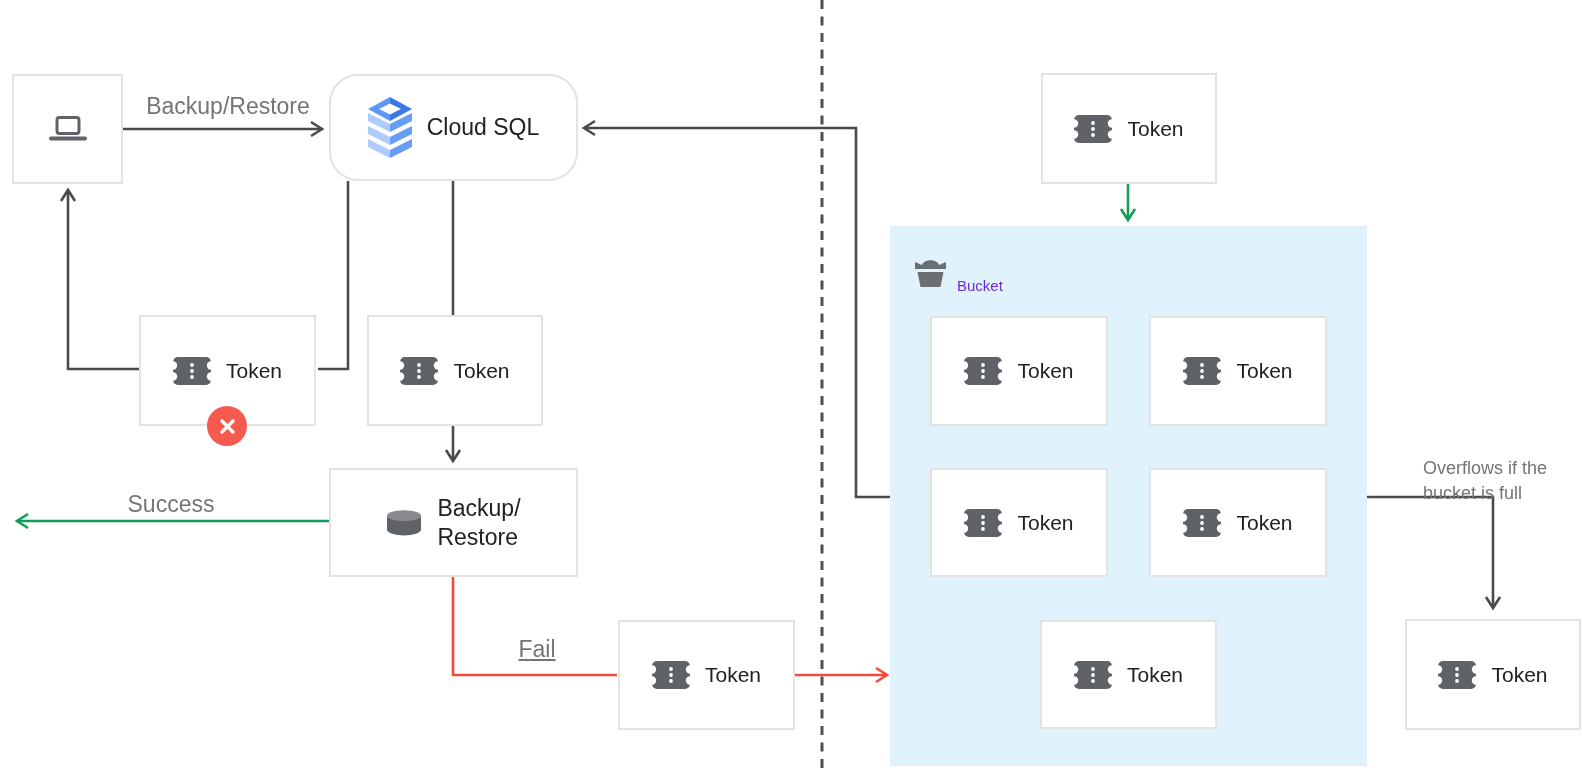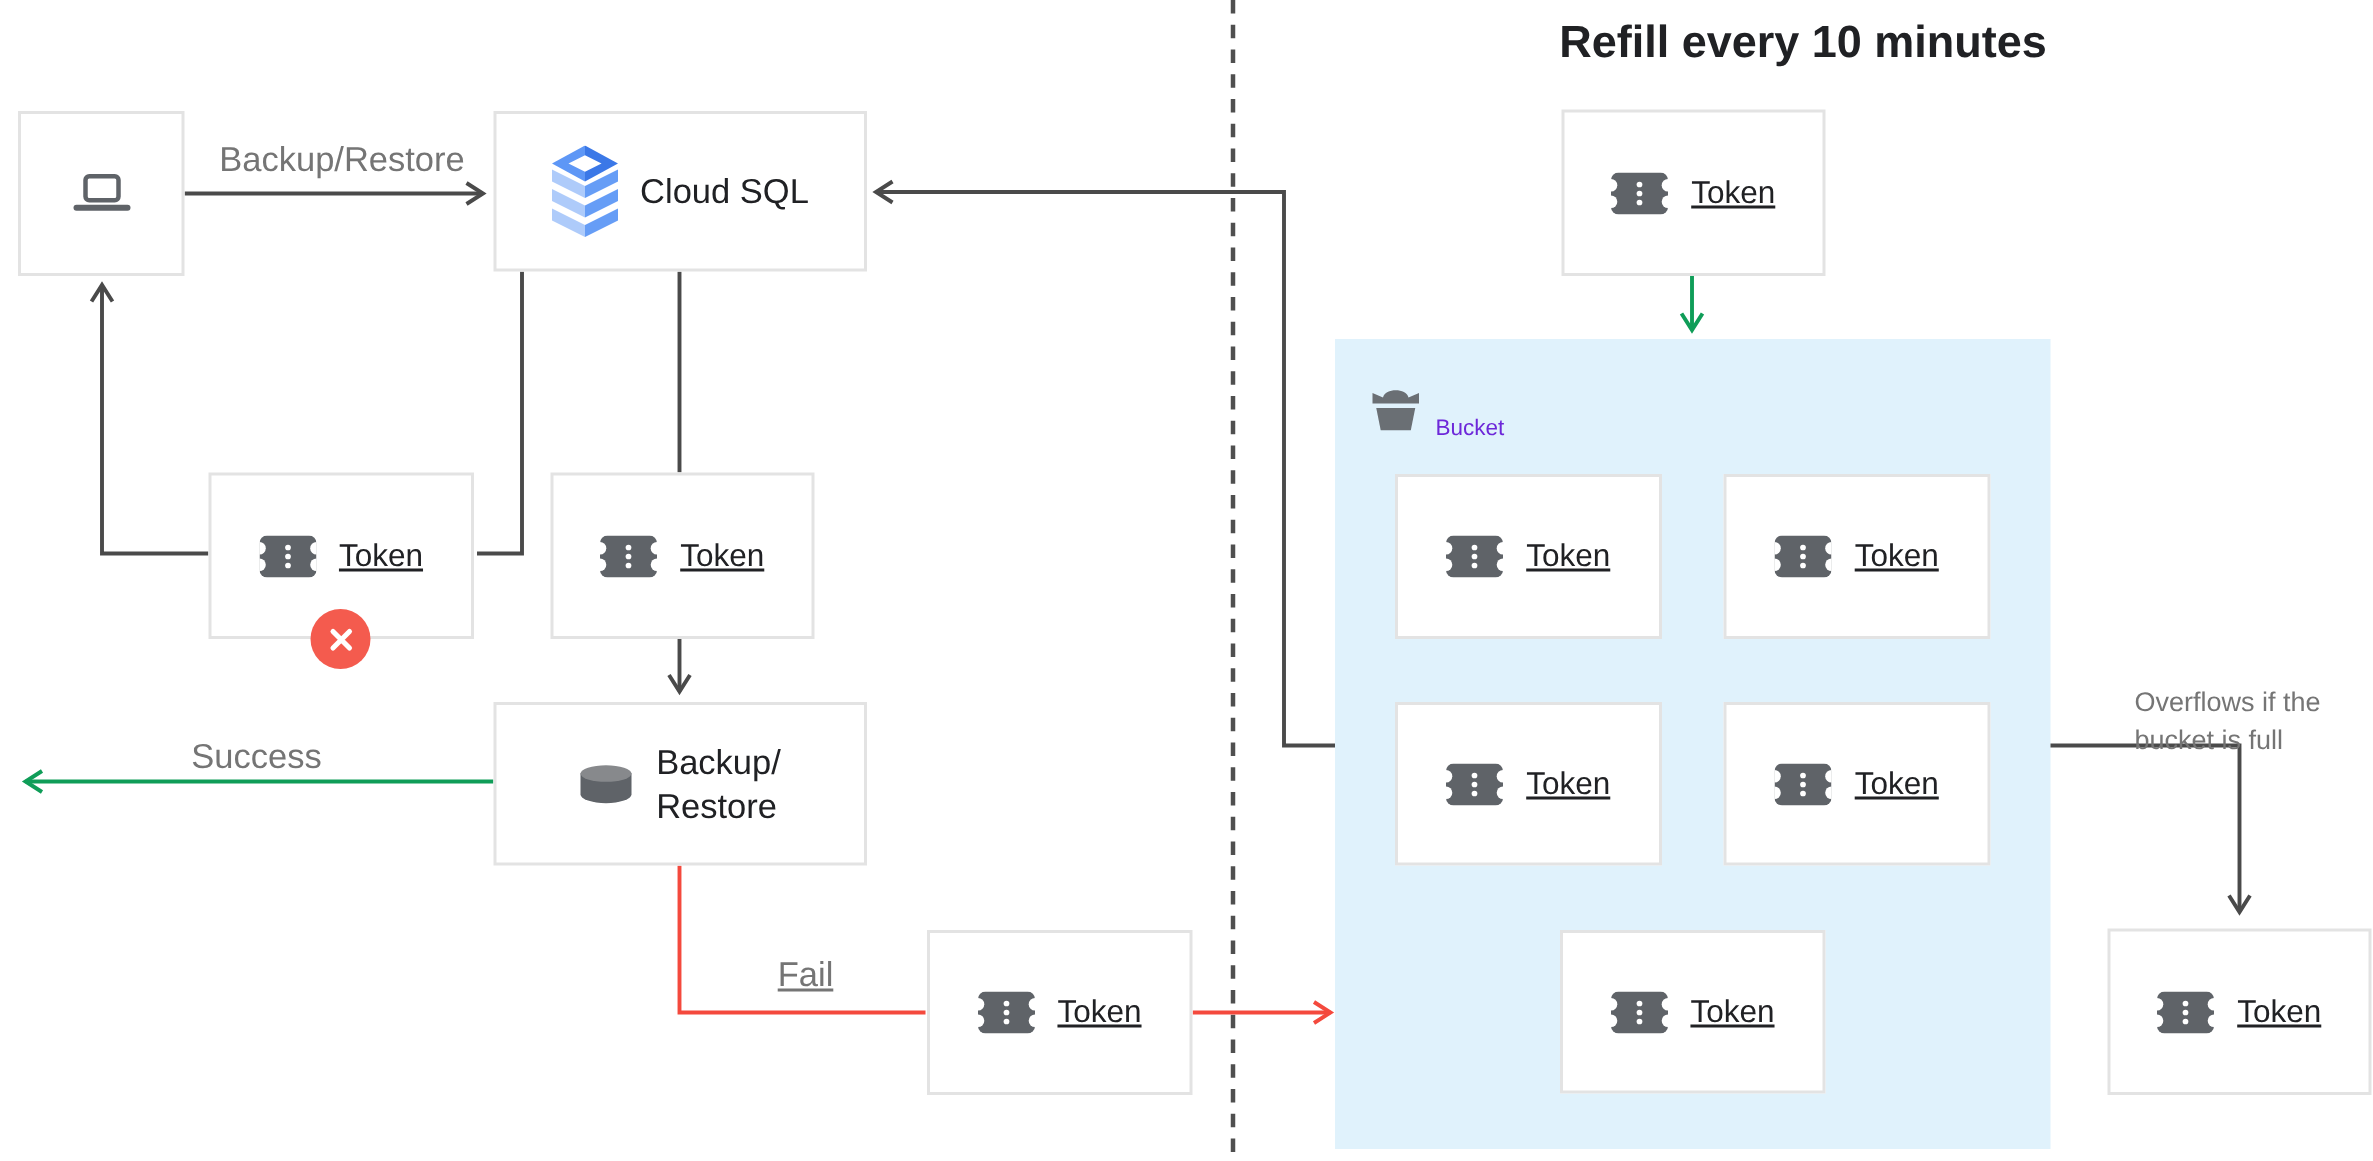--- a/index.html
+++ b/index.html
@@ -10,21 +10,21 @@
   .wires{position:absolute;left:0;top:0;z-index:2;}
   .w-dark{stroke:#4a4a4a;stroke-width:2.6;fill:none;}
   .w-green{stroke:#0f9d58;stroke-width:2.6;fill:none;}
   .w-red{stroke:#f4493d;stroke-width:2.6;fill:none;}
   .w-dash{stroke:#4f4f4f;stroke-width:3;fill:none;stroke-dasharray:9 7.5;}
   .node{
     position:absolute;background:#ffffff;border:2px solid #e3e3e3;
     display:flex;align-items:center;justify-content:center;gap:15px;
     box-sizing:border-box;z-index:3;
   }
-  .node-label{font-size:21px;color:#202124;text-decoration:underline;}
+  .node-label{font-size:21px;color:#202124;}
   .big-label{font-size:23px;color:#202124;}
   .two-line{display:flex;flex-direction:column;line-height:29px;justify-content:space-between;}
   .bucket-region{
     position:absolute;left:890px;top:226px;width:477px;height:540px;
     background:#e0f2fc;z-index:1;
   }
   .bucket-head{position:absolute;left:913px;top:248px;z-index:3;display:flex;align-items:center;gap:9px;}
   .bucket-title{font-size:15px;color:#6d28d9;margin-top:29px;}
   .diagram-title{
     position:absolute;left:1002px;top:12px;width:400px;text-align:center;
@@ -64,30 +64,29 @@
     <path class="w-dark" d="M453,181 V315"></path>
     <path class="w-dark" d="M453,426 V461" marker-end="url(#ah-dark)"></path>
     <path class="w-dark" d="M890,497 H856 V128 H584" marker-end="url(#ah-dark)"></path>
     <path class="w-dark" d="M1367,497 H1493 V608" marker-end="url(#ah-dark)"></path>
     <path class="w-green" d="M329,521 H17" marker-end="url(#ah-green)"></path>
     <path class="w-green" d="M1128,184 V220" marker-end="url(#ah-green)"></path>
     <path class="w-red" d="M453,577 V675 H617"></path>
     <path class="w-red" d="M795,675 H887" marker-end="url(#ah-red)"></path>
   </svg>
 
-  <div class="diagram-title">Refill every 10 minutes</div>
 
   <div class="node" style="left:12px;top:74px;width:111px;height:110px;">
     <svg width="42" height="27" viewBox="0 0 42 27">
       <rect x="10" y="1.5" width="22" height="16" rx="2.5" fill="none" stroke="#5f6368" stroke-width="3"></rect>
       <rect x="2" y="20.5" width="38" height="4" rx="2" fill="#5f6368"></rect>
     </svg>
   </div>
 
-  <div class="node" style="left:329px;top:74px;width:249px;height:107px;">
+  <div class="node" style="left:329px;top:74px;width:249px;height:107px;border-radius:29px;">
     <svg width="44" height="61" viewBox="0 0 44 61">
       <polygon points="0,16 22,27 22,35 0,24" fill="#aecbfa"></polygon>
       <polygon points="22,27 44,16 44,24 22,35" fill="#669df6"></polygon>
       <polygon points="0,29 22,40 22,48 0,37" fill="#aecbfa"></polygon>
       <polygon points="22,40 44,29 44,37 22,48" fill="#669df6"></polygon>
       <polygon points="0,42 22,53 22,61 0,50" fill="#aecbfa"></polygon>
       <polygon points="22,53 44,42 44,50 22,61" fill="#669df6"></polygon>
       <polygon points="22,0 0,12 22,24" fill="#5e97f6"></polygon>
       <polygon points="22,0 44,12 22,24" fill="#3b78e7"></polygon>
       <polygon points="22,6.5 33,12 22,17.5 11,12" fill="#ffffff"></polygon>

